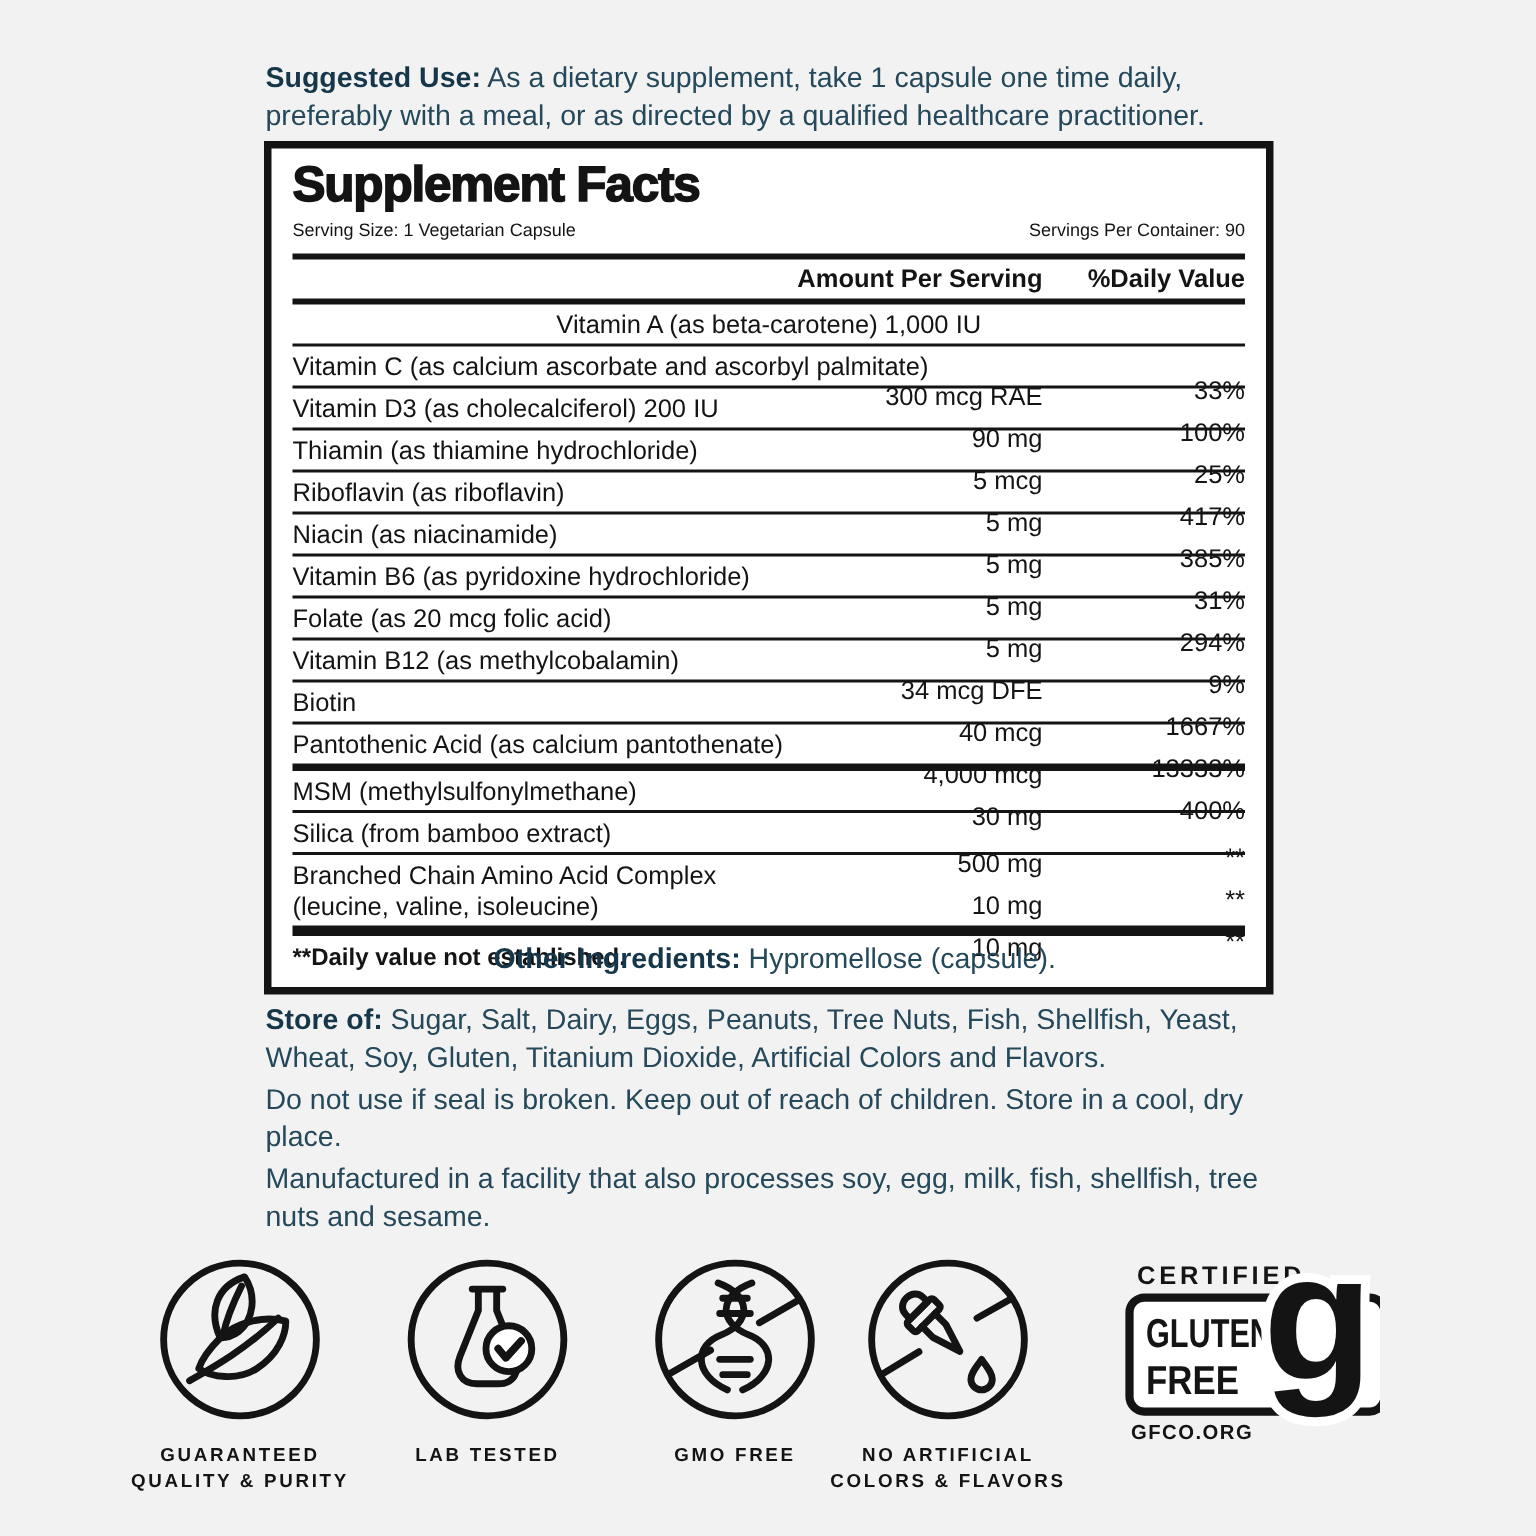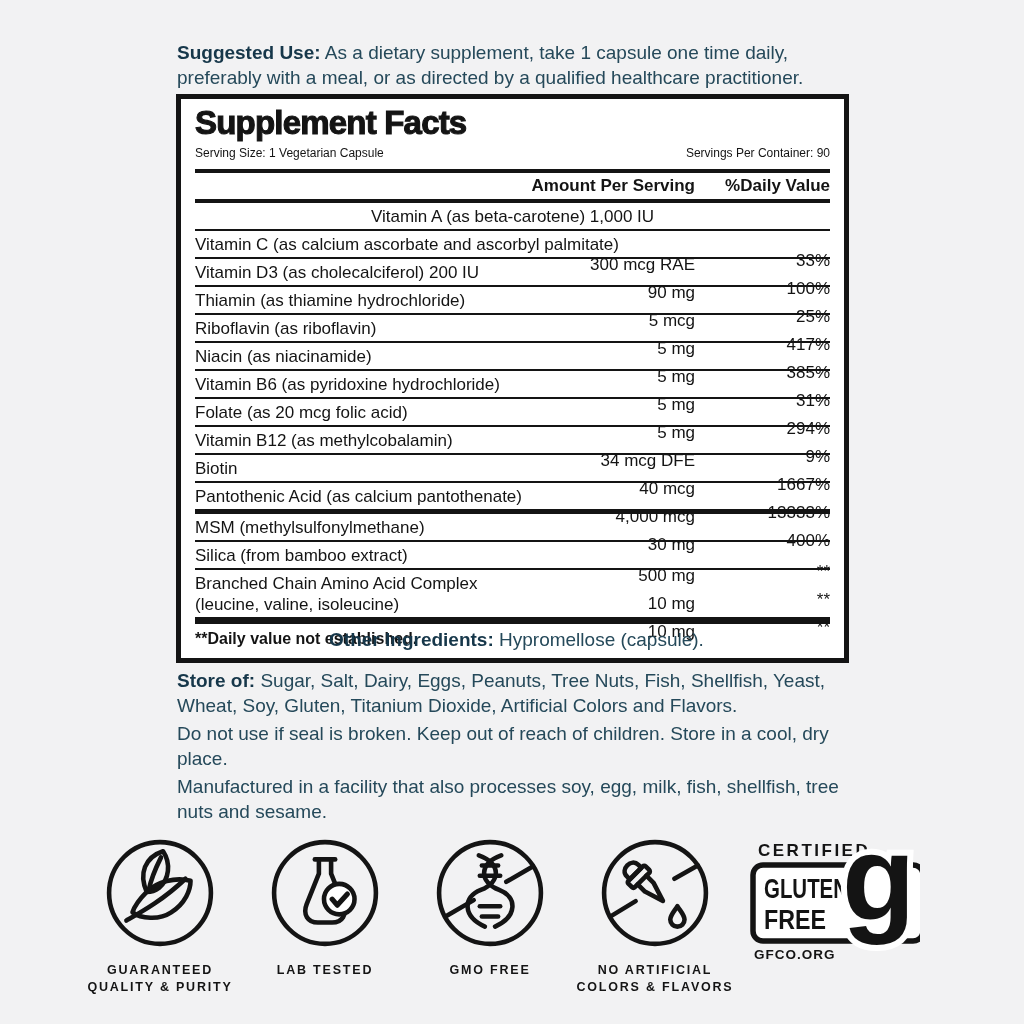--- a/index.html
+++ b/index.html
@@ -36,21 +36,21 @@
   .row.sep-thick{border-top-width:5px;}
   .row .amt{position:absolute;right:135px;top:2.5px;margin-top:48px;}
   .row .dv{position:absolute;right:0;top:2.5px;margin-top:44px;}
   .footnote{font-size:16px;font-weight:bold;line-height:20px;padding:5px 0 3px;}
 
   
   .badge{position:absolute;top:837px;width:172px;display:flex;flex-direction:column;align-items:center;}
   .badge:nth-of-type(1){left:74px;align-items:center;}
   .badge:nth-of-type(2){left:239px;}
   .badge:nth-of-type(3){left:404px;}
-  .badge:nth-of-type(4){left:569px;}
+  .badge:nth-of-type(4){left:546px;}
   .badge svg{width:112px;height:112px;}
   .badge-label{margin-top:13px;font-size:12.5px;font-weight:bold;letter-spacing:1.8px;
                line-height:17px;text-align:center;color:var(--ink);white-space:nowrap;}
 
   .gfco{position:absolute;left:748px;top:831px;width:192px;height:132px;}
 </style>
 </head>
 <body>
 
 <div class="page">

